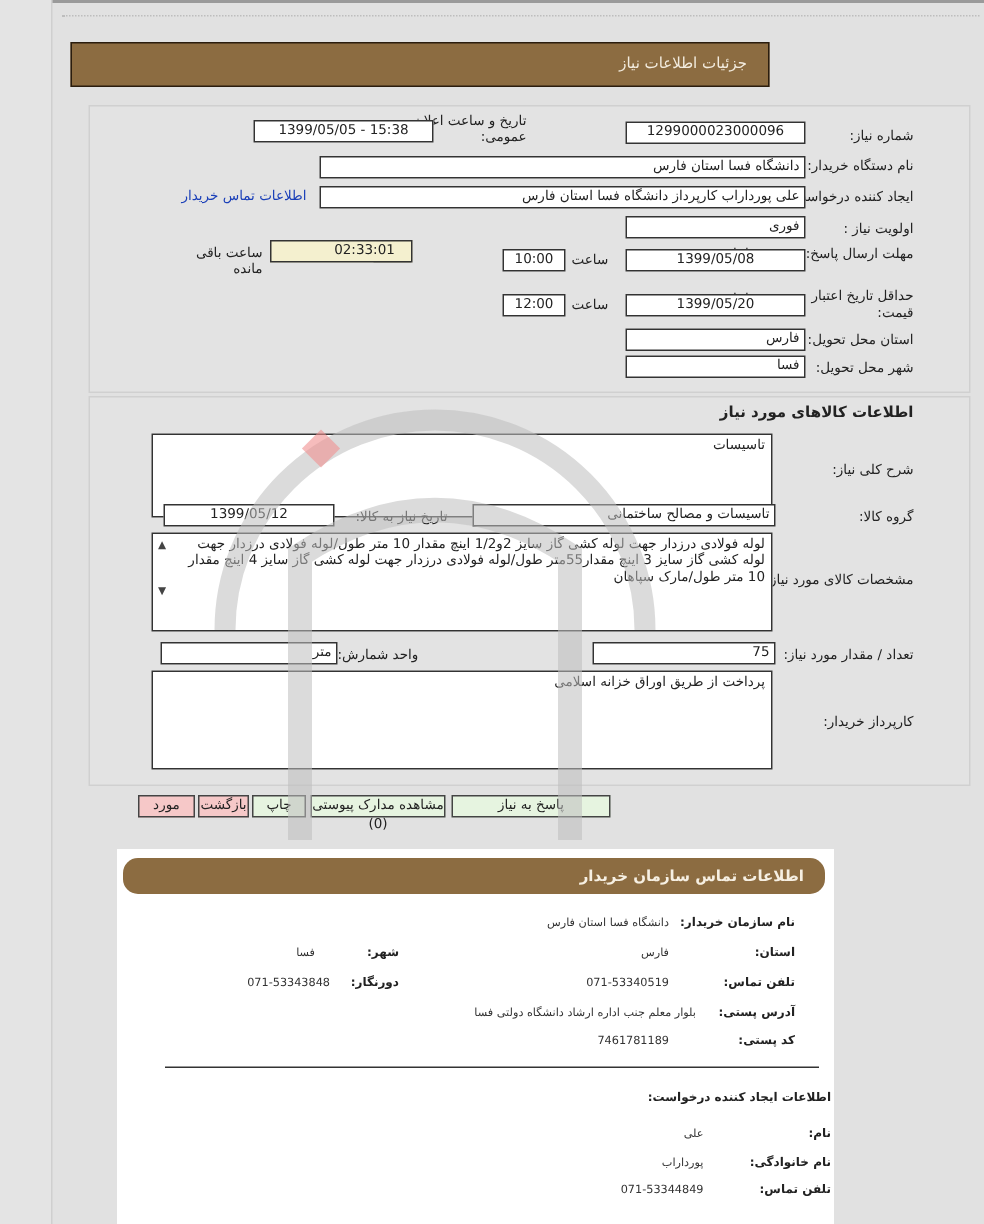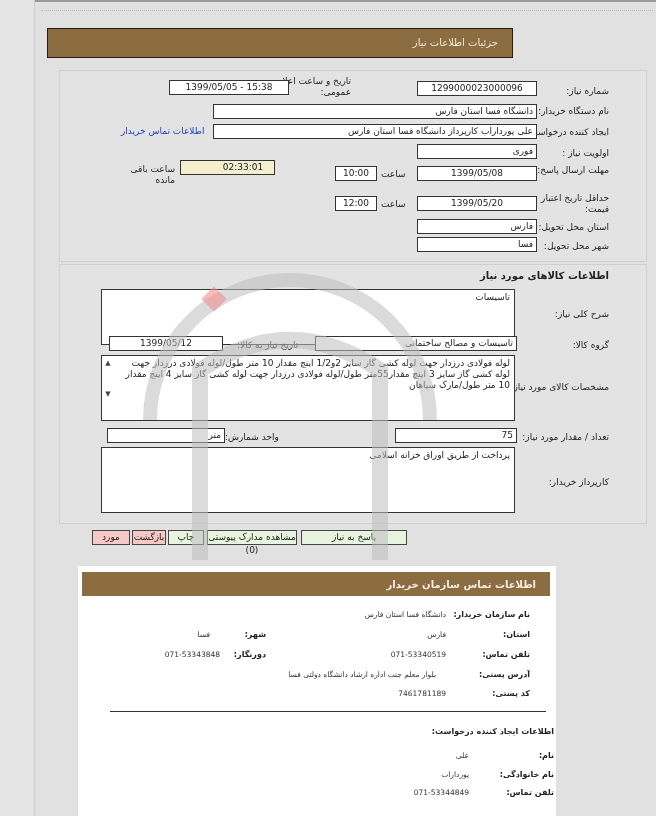--- a/index.html
+++ b/index.html
@@ -41,21 +41,21 @@
   .btn {
     position:absolute; height:13px; border:1px solid #444; font-size:9px; line-height:13px;
     text-align:center; background:#e6f4e0; direction:rtl;
   }
   .btn.red { background:#f6c8c8; }
   .scroll { position:absolute; left:3px; width:10px; font-size:7px; color:#444; text-align:center; }
   .card {
     position:absolute; left:78px; top:566px; width:478px; height:250px; background:#fff;
   }
   .card .hdr2 {
-    position:absolute; left:4px; top:6px; width:468px; height:24px; background:#8c6c41;
+    position:absolute; left:4px; top:6px; width:468px; height:24px; background:#8c6c41;border-radius:10px;
   }
   .card .hdr2 span { position:absolute; right:14px; top:7px; color:#f6efe2; font-size:10px; font-weight:bold; direction:rtl; }
   .cl { position:absolute; direction:rtl; font-size:8px; font-weight:bold; white-space:nowrap; }
   .cv { position:absolute; direction:rtl; font-size:7.5px; color:#333; white-space:nowrap; }
   .hr { position:absolute; left:20px; top:711px; width:438px; border-top:1px solid #333; }
   .wm { position:absolute; pointer-events:none; }
 </style>
 </head>
 <body>
 
@@ -159,21 +159,21 @@
   <div class="cv" style="right:110px; top:64px;">فارس</div>
   <div class="cl" style="right:290px; top:64px;">شهر:</div>
   <div class="cv" style="right:346px; top:64px;">فسا</div>
 
   <div class="cl" style="right:26px; top:84px;">تلفن تماس:</div>
   <div class="cv" style="right:110px; top:84px;">071-53340519</div>
   <div class="cl" style="right:290px; top:84px;">دورنگار:</div>
   <div class="cv" style="right:336px; top:84px;">071-53343848</div>
 
   <div class="cl" style="right:26px; top:104px;">آدرس پستی:</div>
-  <div class="cv" style="right:120px; top:104px;">بلوار معلم جنب اداره ارشاد دانشگاه دولتی فسا</div>
+  <div class="cv" style="right:92px; top:104px;">بلوار معلم جنب اداره ارشاد دانشگاه دولتی فسا</div>
 
   <div class="cl" style="right:26px; top:123px;">کد پستی:</div>
   <div class="cv" style="right:110px; top:123px;">7461781189</div>
 </div>
 <div class="hr" style="left:110px; width:436px;"></div>
 
 <div class="cl" style="right:102px; top:727px;padding-left:28px;">اطلاعات ایجاد کننده درخواست:</div>
 <div class="cl" style="right:102px; top:751px;">نام:</div>
 <div class="cv" style="right:187px; top:751px;">علی</div>
 <div class="cl" style="right:102px; top:770px;">نام خانوادگی:</div>

